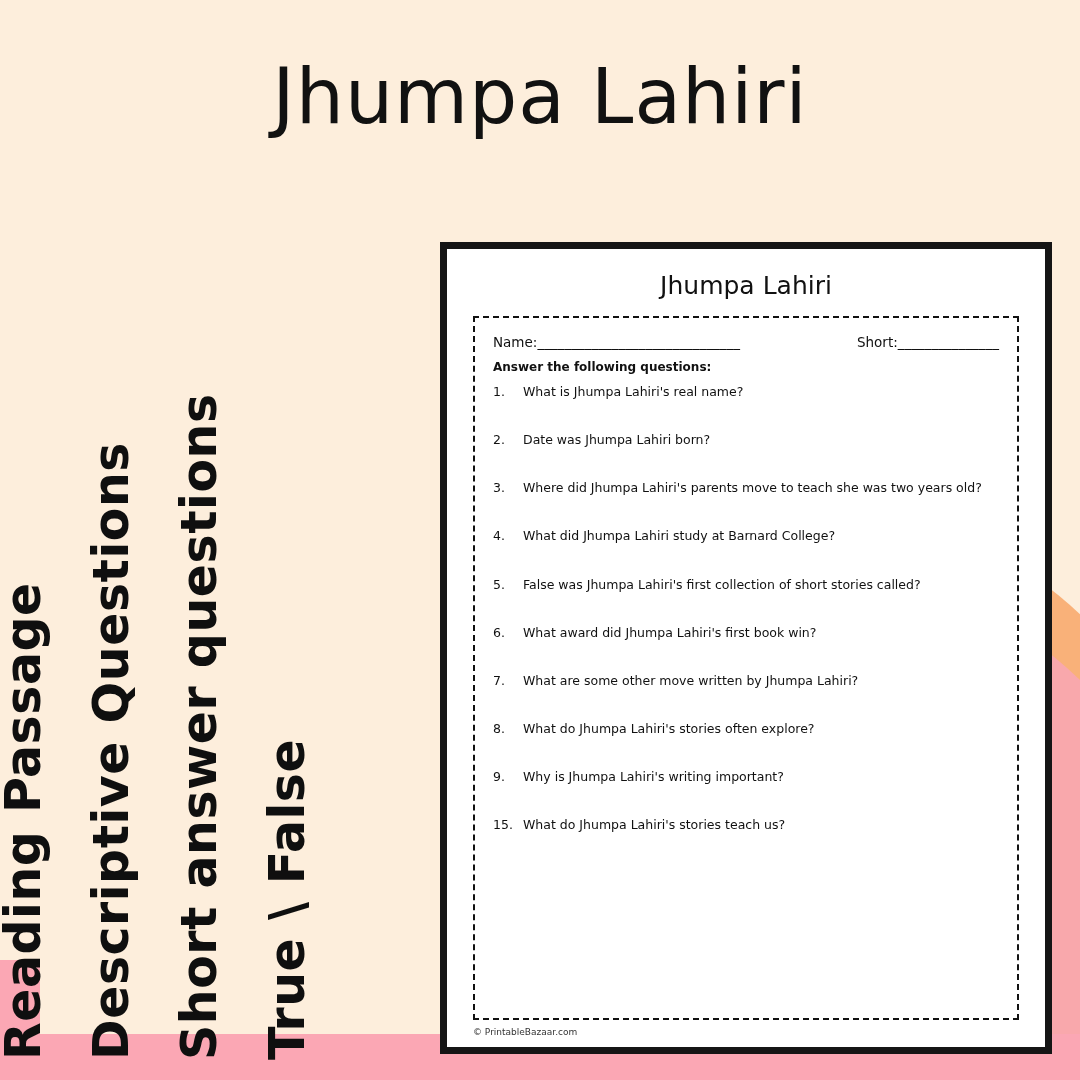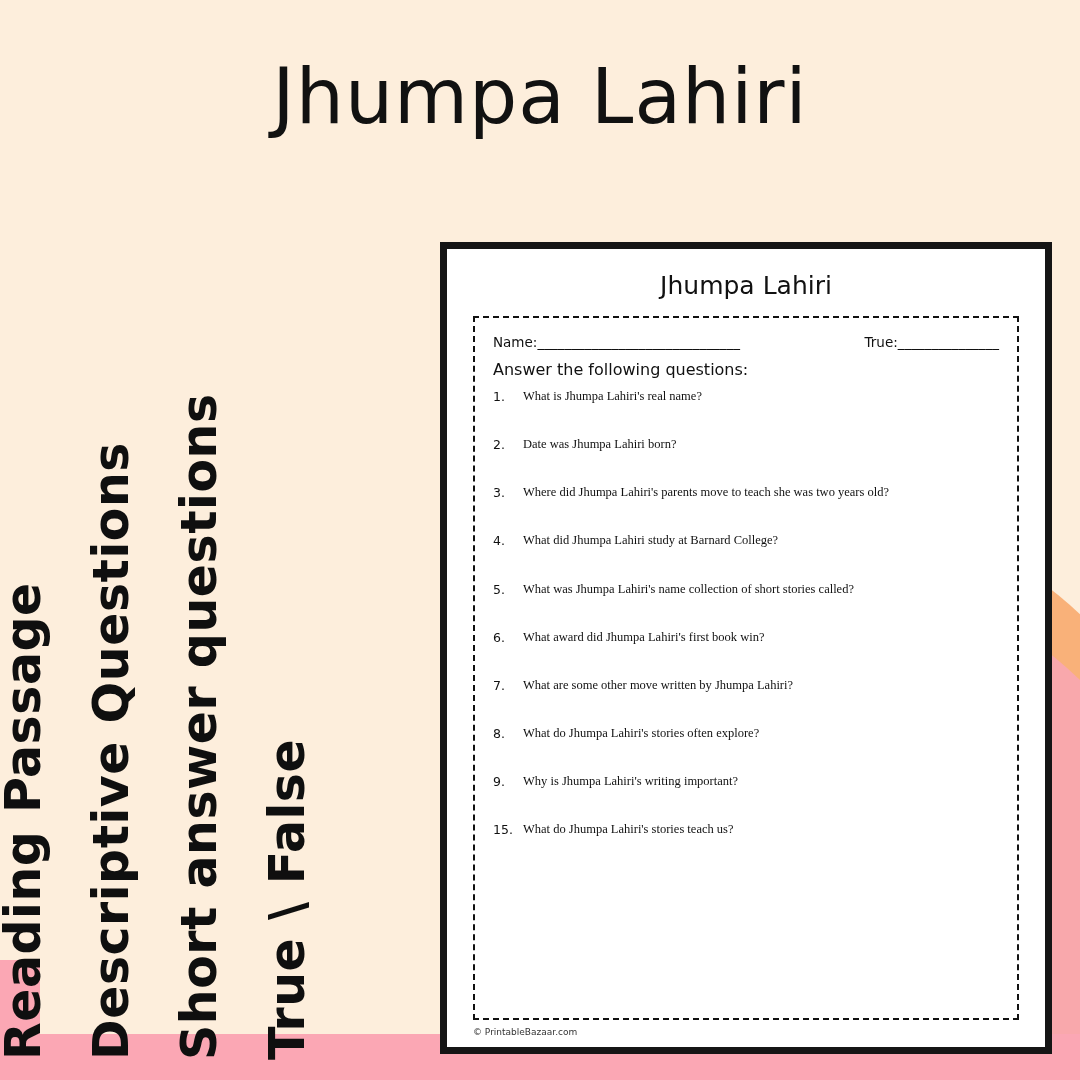--- a/index.html
+++ b/index.html
@@ -147,22 +147,22 @@
     justify-content: space-between;
     align-items: baseline;
     font-size: 13.5px;
     color: #111;
     margin-bottom: 10px;
   }
   .name-field, .date-field {
     white-space: nowrap;
   }
   .instruction {
-    font-size: 16px;
-    font-weight: 400;
+    font-size: 12px;
+    font-weight: 700;
     color: #111;
     margin-bottom: 10px;
   }
   .q-list {
     margin: 0;
     padding: 0;
     list-style: none;
   }
   .q-item {
     display: flex;
@@ -170,21 +170,20 @@
     color: #111;
     margin-bottom: 32.5px;
     line-height: 1.25;
   }
   .q-num {
     width: 30px;
     flex: 0 0 30px;
   }
   .q-text {
     flex: 1;
-    font-family: Liberation Serif, serif;
   }
   .footer {
     font-size: 9px;
     color: #333;
     padding-top: 7px;
   }
 </style>
 </head>
 <body>
 
@@ -204,21 +203,21 @@
   <div class="vlabel v3">Short answer questions</div>
   <div class="vlabel v4">True \ False</div>
 </div>
 
 <div class="sheet-frame">
   <div class="sheet">
     <div class="sheet-title">Jhumpa Lahiri</div>
     <div class="dashed-box">
       <div class="name-date-row">
         <span class="name-field">Name:______________________________</span>
-        <span class="date-field">True:_______________</span>
+        <span class="date-field">Short:_______________</span>
       </div>
       <div class="instruction">Answer the following questions:</div>
       <ul class="q-list">
         <li class="q-item">
           <span class="q-num">1.</span>
           <span class="q-text">What is Jhumpa Lahiri's real name?</span>
         </li>
         <li class="q-item">
           <span class="q-num">2.</span>
           <span class="q-text">Date was Jhumpa Lahiri born?</span>
@@ -226,21 +225,21 @@
         <li class="q-item">
           <span class="q-num">3.</span>
           <span class="q-text">Where did Jhumpa Lahiri's parents move to teach she was two years old?</span>
         </li>
         <li class="q-item">
           <span class="q-num">4.</span>
           <span class="q-text">What did Jhumpa Lahiri study at Barnard College?</span>
         </li>
         <li class="q-item">
           <span class="q-num">5.</span>
-          <span class="q-text">What was Jhumpa Lahiri's name collection of short stories called?</span>
+          <span class="q-text">False was Jhumpa Lahiri's first collection of short stories called?</span>
         </li>
         <li class="q-item">
           <span class="q-num">6.</span>
           <span class="q-text">What award did Jhumpa Lahiri's first book win?</span>
         </li>
         <li class="q-item">
           <span class="q-num">7.</span>
           <span class="q-text">What are some other move written by Jhumpa Lahiri?</span>
         </li>
         <li class="q-item">

